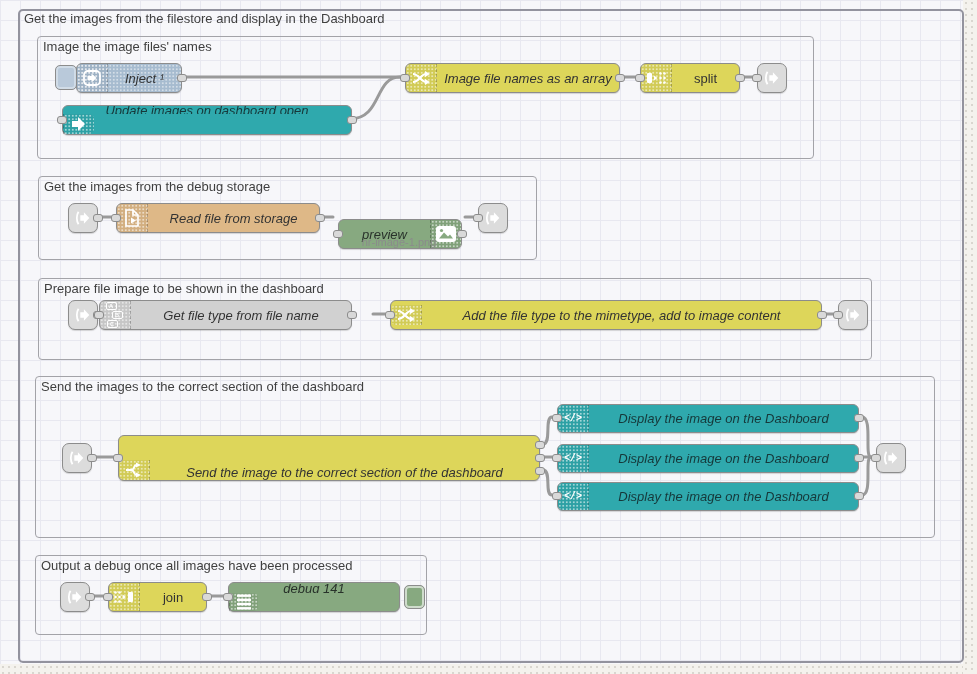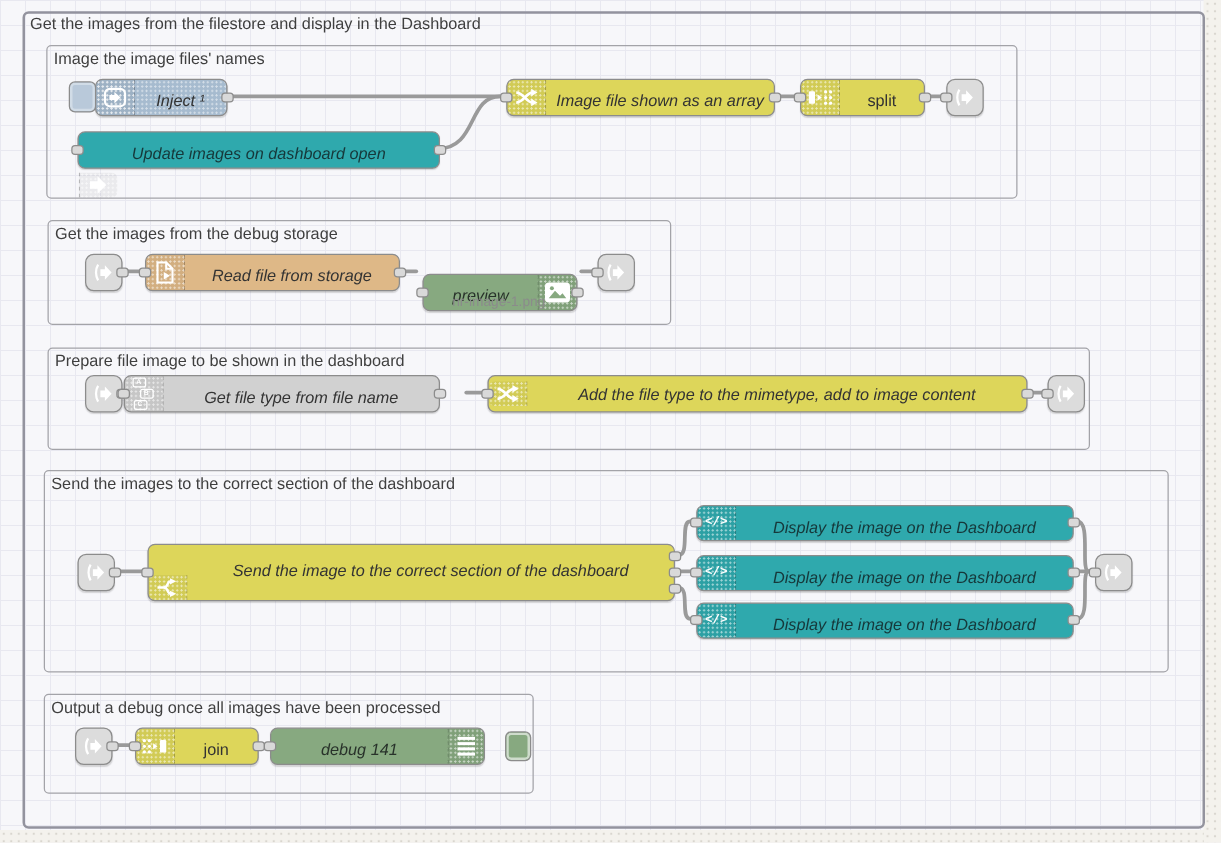--- a/index.html
+++ b/index.html
@@ -31,21 +31,21 @@
   #wires{position:absolute;left:0;top:0;z-index:3;}
   #wires path{stroke:#9a9a9a;stroke-width:3;fill:none;stroke-linecap:round;}
   .node{
     position:absolute;display:flex;align-items:stretch;z-index:4;
     border:1px solid #8c8c8c;border-radius:6px;
     font-size:13px;color:#333;
     box-shadow:0 1px 1px rgba(0,0,0,.15);
   }
   .node .lbl{
     flex:1;display:flex;align-items:center;justify-content:center;
-    padding:16px 8px;white-space:nowrap;overflow:hidden;
+    padding:0 8px;white-space:nowrap;overflow:hidden;
   }
   .it .lbl{font-style:italic;}
   .iconbox{
     width:30px;flex:none;display:flex;align-items:center;justify-content:center;
     background-color:rgba(0,0,0,.05);
     background-image:radial-gradient(rgba(255,255,255,.55) .8px, transparent 1px);
     background-size:3.5px 3.5px;
   }
   .iconbox.l{border-right:1px dashed rgba(0,0,0,.22);border-radius:5px 0 0 5px;}
   .iconbox.r{border-left:1px dashed rgba(0,0,0,.22);border-radius:0 5px 5px 0;}
@@ -161,21 +161,21 @@
 
   <div class="node it c-yellow" style="left:405px;top:63px;width:213px;height:28px;">
     <div class="iconbox l">
       <svg width="20" height="20" viewBox="0 0 20 20">
         <path d="M2,6 C8,6 10,14 15,14" stroke="#fff" stroke-width="2.2" fill="none"></path>
         <polygon points="14,11 19,14 14,17" fill="#fff"></polygon>
         <path d="M2,14 C8,14 10,6 15,6" stroke="#fff" stroke-width="2.2" fill="none"></path>
         <polygon points="14,3 19,6 14,9" fill="#fff"></polygon>
       </svg>
     </div>
-    <div class="lbl">Image file shown as an array</div>
+    <div class="lbl">Image file names as an array</div>
     <div class="port" style="left:-6px;top:10px;"></div>
     <div class="port" style="right:-6px;top:10px;"></div>
   </div>
 
   <div class="node c-yellow" style="left:640px;top:63px;width:98px;height:28px;">
     <div class="iconbox l">
       <svg width="22" height="20" viewBox="0 0 22 20">
         <rect x="2" y="5" width="5" height="10" rx="1" fill="#fff"></rect>
         <polygon points="9,7.5 12.5,10 9,12.5" fill="#fff"></polygon>
         <circle cx="15.5" cy="5.5" r="1.3" fill="#fff"></circle>
@@ -363,21 +363,21 @@
           <circle cx="6.5" cy="14.5" r="1.3" fill="#fff"></circle>
         <polygon points="9.5,7.5 13,10 9.5,12.5" fill="#fff"></polygon>
         <rect x="15" y="5" width="5" height="10" rx="1" fill="#fff"></rect>
       </svg>
     </div>
     <div class="lbl">join</div>
     <div class="port" style="left:-6px;top:10px;"></div>
     <div class="port" style="right:-6px;top:10px;"></div>
   </div>
 
-  <div class="node it c-green" style="left:216px;top:582px;width:170px;height:28px;">
+  <div class="node it c-green" style="left:228px;top:582px;width:170px;height:28px;flex-direction:column;">
     <div class="lbl">debug 141</div>
     <div class="iconbox r" style="width:28px;">
       <svg width="16" height="18" viewBox="0 0 16 18">
         <rect x="1" y="1.5" width="14" height="2.4" fill="#fff"></rect>
         <rect x="1" y="5.7" width="14" height="2.4" fill="#fff"></rect>
         <rect x="1" y="9.9" width="14" height="2.4" fill="#fff"></rect>
         <rect x="1" y="14.1" width="14" height="2.4" fill="#fff"></rect>
       </svg>
     </div>
     <div class="port" style="left:-6px;top:10px;"></div>

